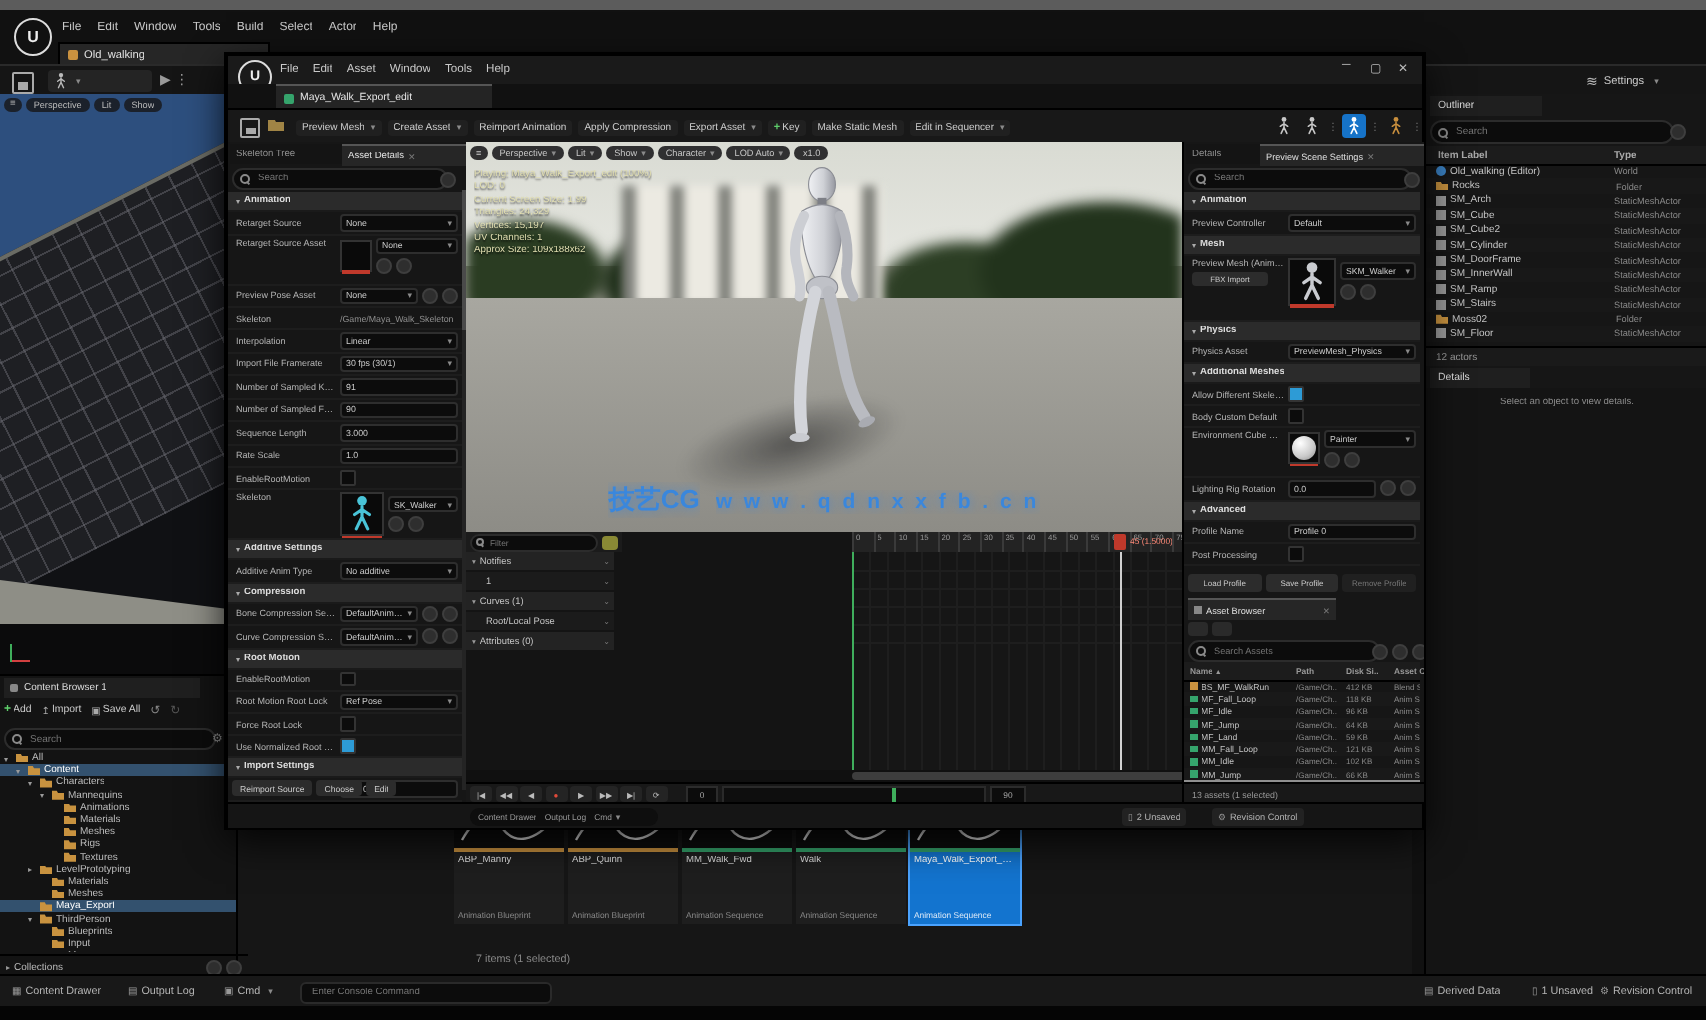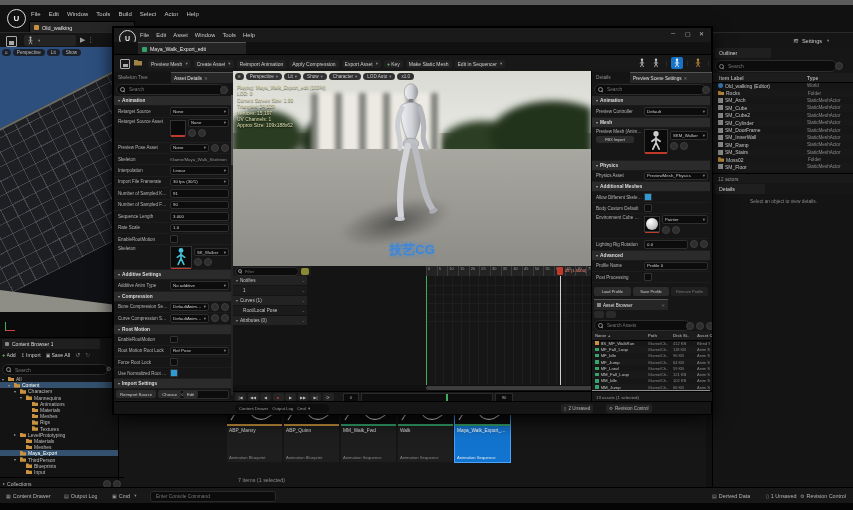--- a/index.html
+++ b/index.html
@@ -816,20 +816,21 @@
           <div class="trunc" style="font-size: 4.9px; line-height: 6.4px; color: rgb(224, 221, 176); text-shadow: rgba(0, 0, 0, 0.7) 0px 1px 1px;">Playing: Maya_Walk_Export_edit (100%)</div>
           <div class="trunc" style="font-size: 4.9px; line-height: 6.4px; color: rgb(224, 221, 176); text-shadow: rgba(0, 0, 0, 0.7) 0px 1px 1px;">LOD: 0</div>
           <div class="trunc" style="font-size: 4.9px; line-height: 6.4px; color: rgb(224, 221, 176); text-shadow: rgba(0, 0, 0, 0.7) 0px 1px 1px;">Current Screen Size: 1.99</div>
           <div class="trunc" style="font-size: 4.9px; line-height: 6.4px; color: rgb(224, 221, 176); text-shadow: rgba(0, 0, 0, 0.7) 0px 1px 1px;">Triangles: 24,329</div>
           <div class="trunc" style="font-size: 4.9px; line-height: 6.4px; color: rgb(224, 221, 176); text-shadow: rgba(0, 0, 0, 0.7) 0px 1px 1px;">Vertices: 15,197</div>
           <div class="trunc" style="font-size: 4.9px; line-height: 6.4px; color: rgb(224, 221, 176); text-shadow: rgba(0, 0, 0, 0.7) 0px 1px 1px;">UV Channels: 1</div>
           <div class="trunc" style="font-size: 4.9px; line-height: 6.4px; color: rgb(224, 221, 176); text-shadow: rgba(0, 0, 0, 0.7) 0px 1px 1px;">Approx Size: 109x188x62</div>
         </div>
         <div style="position: absolute; left: 0px; top: 170px; width: 358px; display: flex; justify-content: center; align-items: baseline; gap: 8px; opacity: 0.88;">
           <div class="trunc" style="font-size: 13px; font-weight: bold; color: rgb(47, 134, 232); text-shadow: rgba(47, 134, 232, 0.8) 0px 0px 6px;">技艺CG</div>
+          <div class="trunc" style="font-size: 10.5px; font-weight: bold; letter-spacing: 1.5px; color: rgb(47, 134, 232); text-shadow: rgba(47, 134, 232, 0.8) 0px 0px 6px;">w w w . q d n x x f b . c n</div>
         </div>
       </div>
       <div style="position: absolute; left: 119px; top: 238px; width: 358px; height: 135px; background: rgb(20, 20, 20);">
         <div style="position: absolute; left: 0px; top: 0px; width: 74px; height: 10px; background: rgb(27, 27, 27); display: flex; align-items: center; gap: 2px; padding: 0px 2px;">
           <div style="flex: 1 1 0%; height: 7px; background: rgb(12, 12, 12); border: 1px solid rgb(44, 44, 44); border-radius: 5px; display: flex; align-items: center; padding: 0px 2px; gap: 1px;">
             <div style="position: relative; width: 4px; height: 4px; flex: 0 0 auto;">
               <div style="position: absolute; left: 0px; top: 0px; width: 2.48px; height: 2.48px; border: 1px solid rgb(138, 138, 138); border-radius: 50%;"></div>
               <div style="position: absolute; right: 0px; bottom: 0px; width: 1.6px; height: 1px; background: rgb(138, 138, 138); transform: rotate(45deg);"></div>
             </div>
             <input placeholder="Filter" style="flex: 1 1 0%; width: 100%; font-size: 4.2px; color: rgb(153, 153, 153);">

